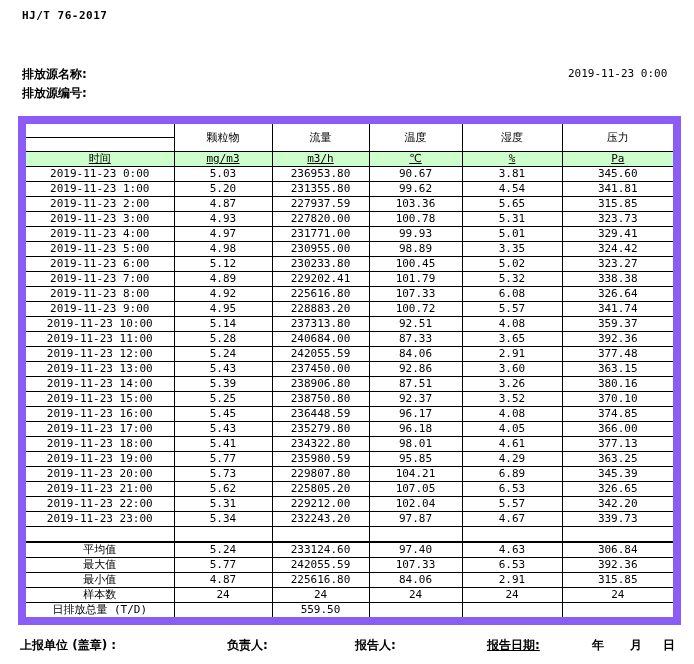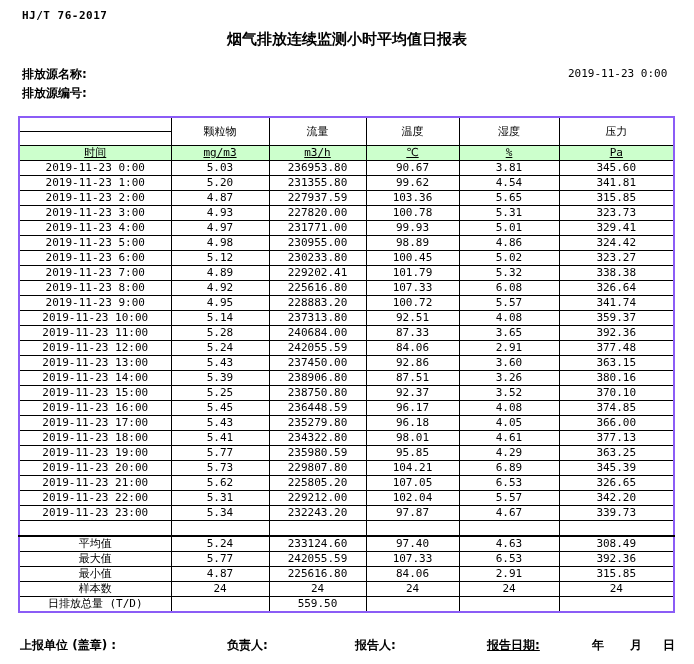--- a/index.html
+++ b/index.html
@@ -20,21 +20,21 @@
   .meta-label.name { top:66px; }
   .meta-label.code { top:85px; }
   .meta-date {
     position:absolute; top:67px; left:568px; font-size:11px;
     font-family:"DejaVu Sans Mono","DejaVu Sans",monospace;
   }
 
   table.report {
     position:absolute; top:116px; left:18px;
     width:655px; table-layout:fixed;
-    border-collapse:collapse; border:2px solid #8b5cf6;
+    border-collapse:collapse; border:8px solid #8b5cf6;
     font-size:11px;
   }
   table.report td, table.report th {
     border:1px solid #000; padding:0 2px;
     height:14px; line-height:14px;
     text-align:center; vertical-align:middle;
     font-weight:normal; white-space:nowrap; overflow:hidden;
     font-family:"DejaVu Sans Mono","DejaVu Sans",monospace;
   }
   tr.hdr-split td, tr.hdr-split th { height:13px; line-height:13px; }
@@ -55,21 +55,20 @@
   .sig.y { left:592px; }
   .sig.m { left:630px; }
   .sig.d { left:663px; }
 </style>
 </head>
 <body>
 
 <div class="page">
 
   <div class="std-number">HJ/T 76-2017</div>
-  <div class="report-title">烟气排放连续监测小时平均值日报表</div>
 
   <div class="meta-label name">排放源名称:</div>
   <div class="meta-label code">排放源编号:</div>
   <div class="meta-date">2019-11-23 0:00</div>
 
   <table class="report">
     <colgroup>
       <col style="width:152px">
       <col style="width:98px">
       <col style="width:97px">
@@ -137,21 +136,21 @@
           <td>231771.00</td>
           <td>99.93</td>
           <td>5.01</td>
           <td>329.41</td>
         </tr>
         <tr>
           <td>2019-11-23 5:00</td>
           <td>4.98</td>
           <td>230955.00</td>
           <td>98.89</td>
-          <td>4.86</td>
+          <td>3.35</td>
           <td>324.42</td>
         </tr>
         <tr>
           <td>2019-11-23 6:00</td>
           <td>5.12</td>
           <td>230233.80</td>
           <td>100.45</td>
           <td>5.02</td>
           <td>323.27</td>
         </tr>
@@ -300,21 +299,21 @@
         <td></td>
         <td></td>
         <td></td>
       </tr>
     <tr class="summary-first">
           <td>平均值</td>
           <td>5.24</td>
           <td>233124.60</td>
           <td>97.40</td>
           <td>4.63</td>
-          <td>308.49</td>
+          <td>306.84</td>
         </tr>
         <tr>
           <td>最大值</td>
           <td>5.77</td>
           <td>242055.59</td>
           <td>107.33</td>
           <td>6.53</td>
           <td>392.36</td>
         </tr>
         <tr>

